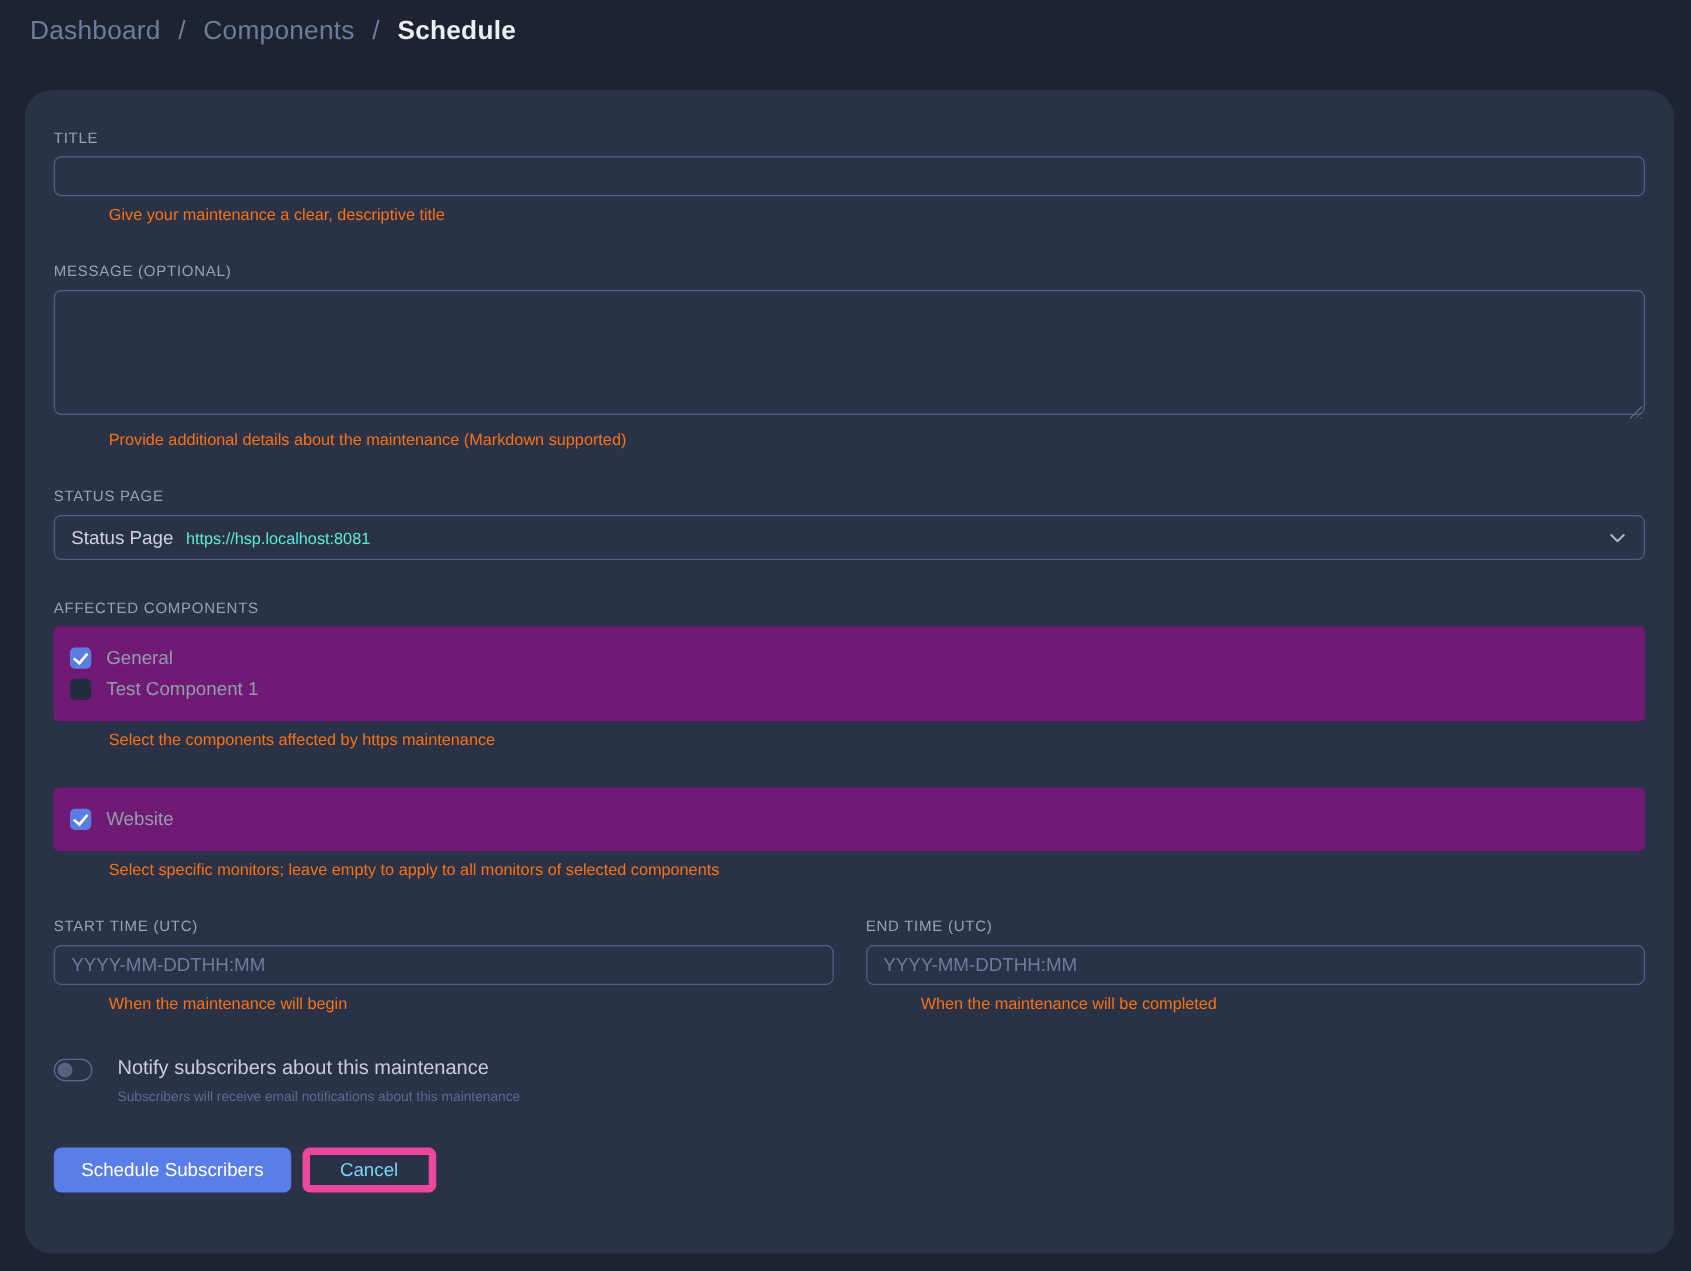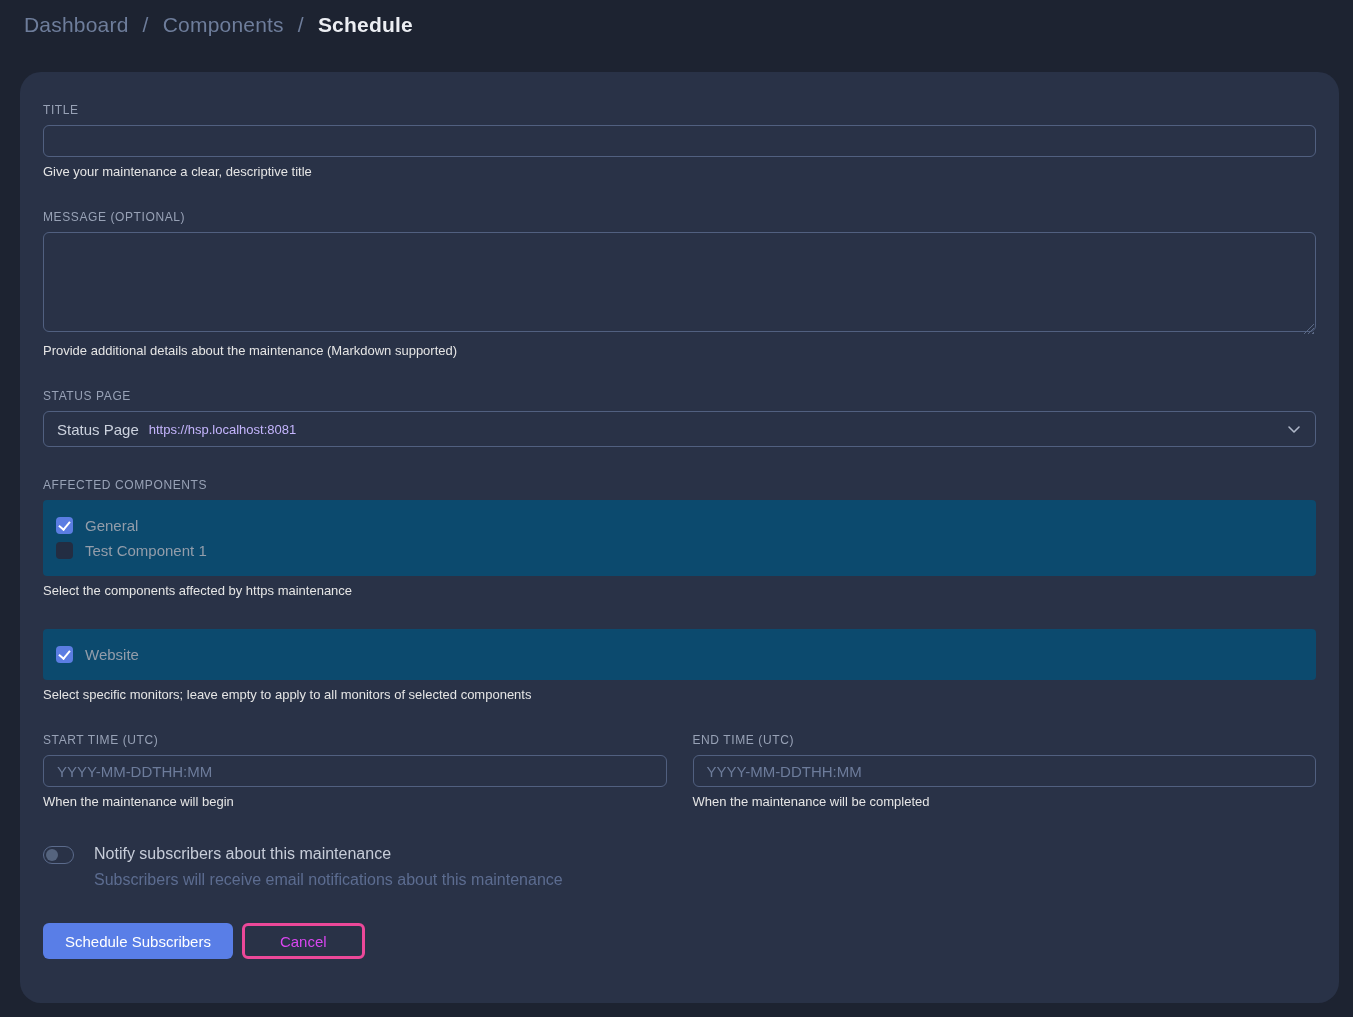--- a/index.html
+++ b/index.html
@@ -31,22 +31,23 @@
   .field-label {
     display: block;
     font-size: 12px;
     letter-spacing: 0.6px;
     color: #98a2b6;
     margin-bottom: 8px;
     text-transform: uppercase;
   }
   .helper {
     font-size: 13px;
-    color: #e5e5e5;
+    color: #f97316;
     margin-top: 7px;
+    margin-left: 44px;
   }
 
   .text-input, .textarea, .select {
     width: 100%;
     background: transparent;
     border: 1px solid #516080;
     border-radius: 6px;
     color: #cdd3df;
     font-size: 15px;
     font-family: "Liberation Sans", sans-serif;
@@ -74,32 +75,32 @@
   
   .select {
     height: 36px;
     display: flex;
     align-items: center;
     gap: 10px;
     cursor: pointer;
     position: relative;
   }
   .select-name { color: #ccd2de; font-size: 15px; }
-  .select-url { color: #c4b5fd; font-size: 13px; }
+  .select-url { color: #5eead4; font-size: 13px; }
   .chevron {
     position: absolute;
     right: 14px; top: 50%;
     transform: translateY(-50%);
     width: 14px; height: 14px;
   }
   .chevron svg { display: block; }
 
   
   .check-panel {
-    background: #0c4a6e;
+    background: #701a75;
     border-radius: 4px;
     padding: 13px 13px;
   }
   .check-row {
     display: flex;
     align-items: center;
     gap: 12px;
     padding: 4px 0;
     cursor: pointer;
   }
@@ -143,21 +144,21 @@
     margin-top: 1px;
   }
   .toggle-knob {
     position: absolute;
     left: 2px; top: 2px;
     width: 12px; height: 12px;
     border-radius: 50%;
     background: #55647e;
   }
   .toggle-text-label { font-size: 16px; color: #c7cdd9; cursor: pointer; }
-  .toggle-helper { font-size: 16px; color: #5c6c90; margin-top: 8px; }
+  .toggle-helper { font-size: 11px; color: #5c6c90; margin-top: 8px; }
 
   
   .actions { display: flex; gap: 9px; margin-top: 34px; }
   .btn {
     height: 36px;
     border-radius: 6px;
     font-size: 15px;
     font-family: "Liberation Sans", sans-serif;
     cursor: pointer;
     display: inline-flex;
@@ -165,23 +166,23 @@
     justify-content: center;
   }
   .btn-primary {
     background: #597ee7;
     color: #ffffff;
     border: none;
     padding: 0 22px;
   }
   .btn-secondary {
     background: transparent;
-    color: #d946ef;
-    border: 3px solid #ec4899;
-    padding: 0 35px;
+    color: #7dd3fc;
+    border: 6px solid #ec4899;
+    padding: 0 24px;
   }
 </style>
 </head>
 <body>
 
 <div class="topbar">
   <div class="breadcrumb">
     <span class="crumb-link">Dashboard</span>
     <span class="crumb-sep">/</span>
     <span class="crumb-link">Components</span>

